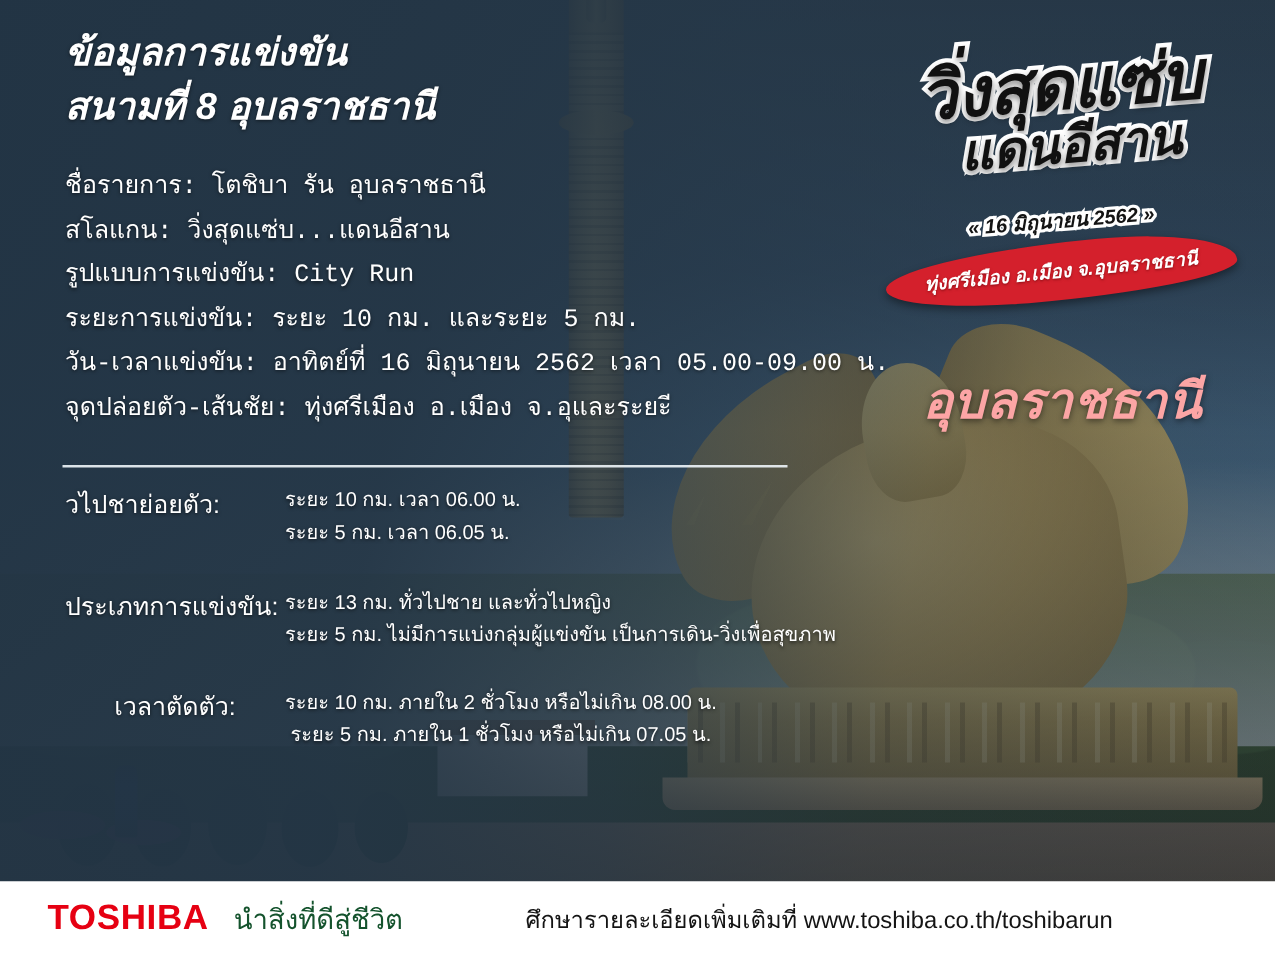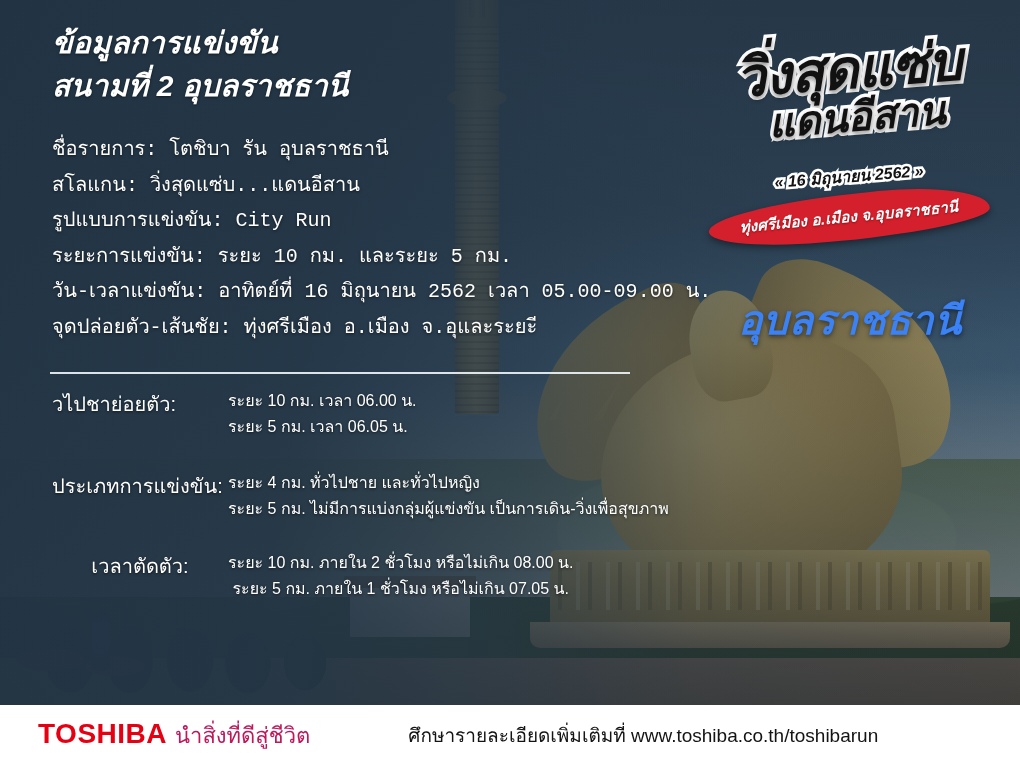--- a/index.html
+++ b/index.html
@@ -227,36 +227,36 @@
   }
   .logo-ribbon .rib-txt {
     position:absolute; inset:0; display:flex; align-items:center; justify-content:center;
     font-size:15px; font-weight:700; color:#fff; font-style:italic; letter-spacing:.2px;
     text-shadow:0 1px 2px rgba(90,0,8,.55);
   }
 
   .logo-city {
     position:absolute; left:0; top:246px; width:300px; text-align:center;
     font-family:"Liberation Serif","DejaVu Serif",serif;
-    font-style:italic; font-weight:700; font-size:40px; color:#3b82f6;
+    font-style:italic; font-weight:700; font-size:40px; color:#fca5a5;
     letter-spacing:.5px;
     text-shadow:0 2px 5px rgba(0,0,0,.5);
   }
 
   
   .footer {
     position:absolute; left:0; bottom:0; width:1020px; height:60px;
     background:#fff; display:flex; align-items:center;
   }
   .brand { display:flex; align-items:baseline; margin-left:38px; }
   .brand .mark {
     font-size:28px; font-weight:700; color:#e60012; letter-spacing:.5px;
   }
   .brand .tag {
-    font-size:22px; color:#be185d; margin-left:8px;
+    font-size:22px; color:#14532d; margin-left:20px;
   }
   .foot-note {
     margin-left:98px; font-size:19px; color:#141414; white-space:nowrap;
   }
 </style>
 </head>
 <body>
 
 <div id="poster">
 
@@ -283,21 +283,21 @@
       <div class="sc-plinth"></div>
     </div>
   </div>
 
   <div class="scrim"></div>
 
   <div class="content">
 
     <div class="title">
       <span class="line">ข้อมูลการแข่งขัน</span>
-      <span class="line">สนามที่ 2 อุบลราชธานี</span>
+      <span class="line">สนามที่ 8 อุบลราชธานี</span>
     </div>
 
     <div class="facts">
       <div class="fact">ชื่อรายการ: โตชิบา รัน อุบลราชธานี</div>
       <div class="fact">สโลแกน: วิ่งสุดแซ่บ...แดนอีสาน</div>
       <div class="fact">รูปแบบการแข่งขัน: City Run</div>
       <div class="fact">ระยะการแข่งขัน:  ระยะ 10 กม. และระยะ 5 กม.</div>
       <div class="fact">วัน-เวลาแข่งขัน: อาทิตย์ที่ 16 มิถุนายน 2562 เวลา 05.00-09.00 น.</div>
       <div class="fact">จุดปล่อยตัว-เส้นชัย:  ทุ่งศรีเมือง อ.เมือง จ.อุและระยะี</div>
     </div>
@@ -310,21 +310,21 @@
         <div class="lbl">วไปชาย่อยตัว:</div>
         <div class="vals">
           <span class="v">ระยะ 10 กม. เวลา 06.00 น.</span>
           <span class="v">ระยะ 5 กม. เวลา 06.05 น.</span>
         </div>
       </div>
 
       <div class="sgroup g-cat">
         <div class="lbl">ประเภทการแข่งขัน:</div>
         <div class="vals">
-          <span class="v">ระยะ 4 กม. ทั่วไปชาย และทั่วไปหญิง</span>
+          <span class="v">ระยะ 13 กม. ทั่วไปชาย และทั่วไปหญิง</span>
           <span class="v">ระยะ 5 กม. ไม่มีการแบ่งกลุ่มผู้แข่งขัน เป็นการเดิน-วิ่งเพื่อสุขภาพ</span>
         </div>
       </div>
 
       <div class="sgroup g-cut">
         <div class="lbl">เวลาตัดตัว:</div>
         <div class="vals">
           <span class="v">ระยะ 10 กม. ภายใน 2 ชั่วโมง หรือไม่เกิน 08.00 น.</span>
           <span class="v">ระยะ 5 กม. ภายใน 1 ชั่วโมง หรือไม่เกิน 07.05 น.</span>
         </div>

